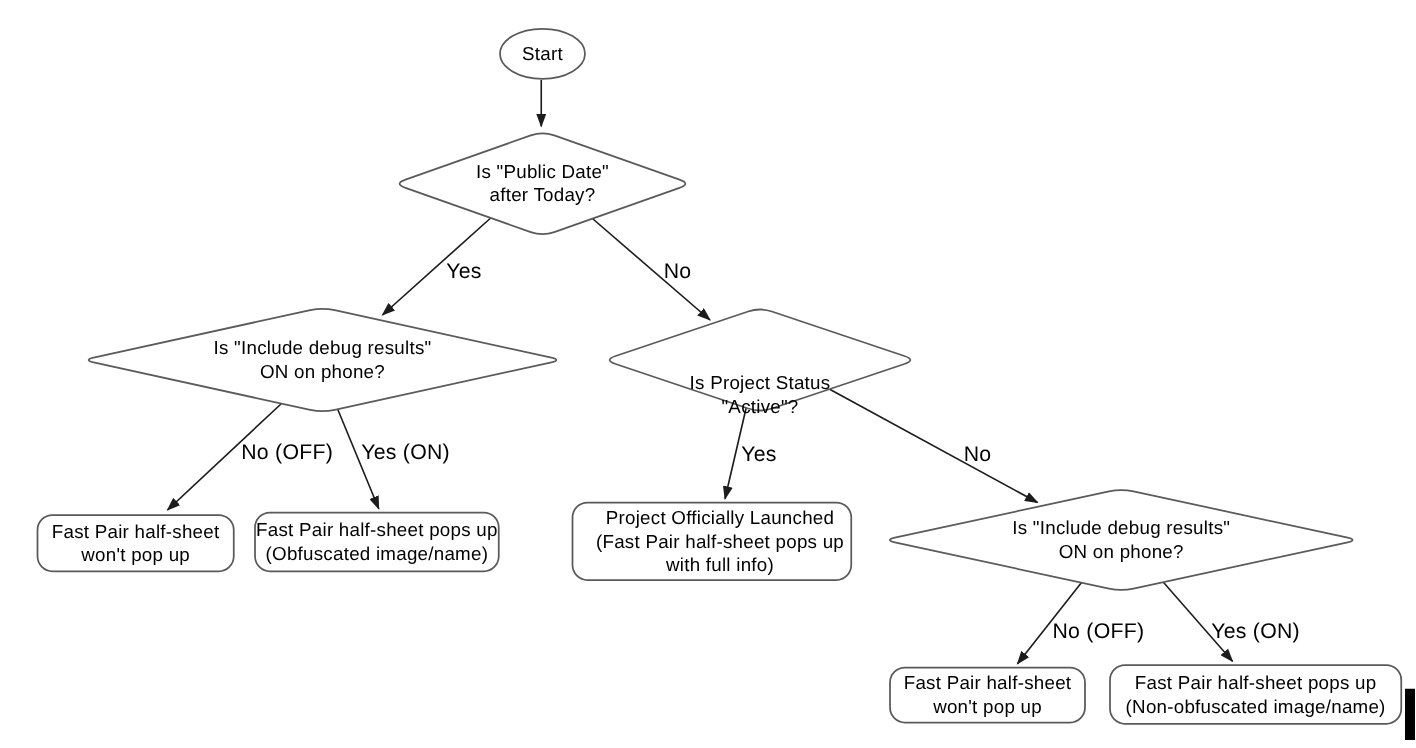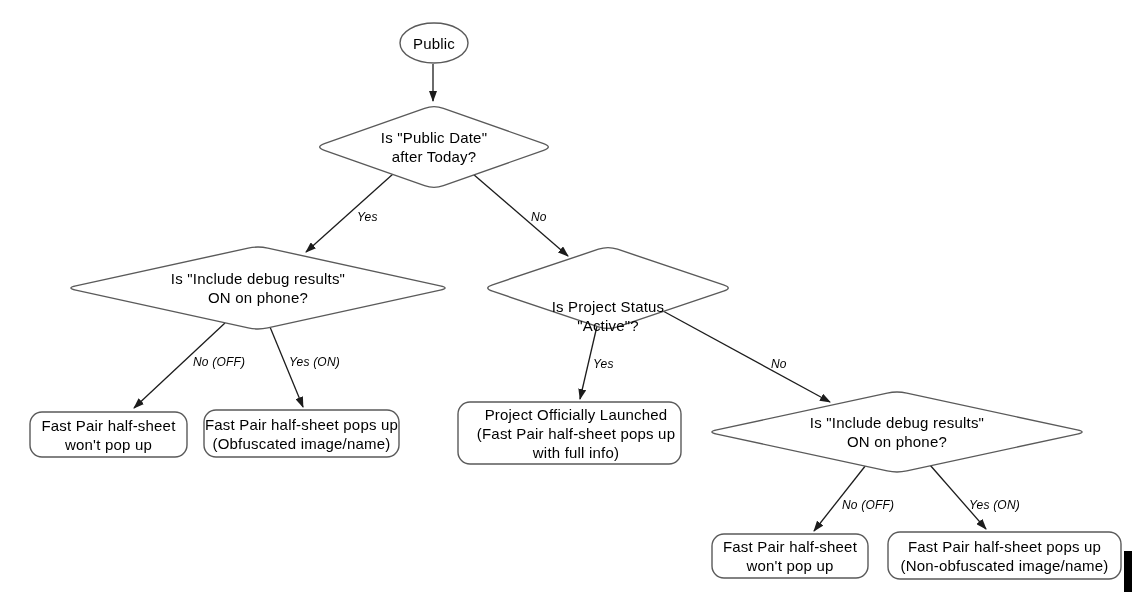--- a/index.html
+++ b/index.html
@@ -22,26 +22,25 @@
     justify-content: center;
     text-align: center;
     white-space: pre-line;
     font-size: 15px;
     line-height: 19px;
     letter-spacing: 0.2px;
     color: #000000;
   }
   .edge-label {
     position: absolute;
-    font-size: 12px;
+    font-size: 17px;
     line-height: 16px;
     letter-spacing: 0.2px;
     color: #000000;
     white-space: nowrap;
-    font-style: italic;
   }
   .cursor-bar {
     position: absolute;
     left: 1124px; top: 551px;
     width: 8px; height: 41px;
     background: #000000;
   }
 </style>
 </head>
 <body>
@@ -70,21 +69,21 @@
     <path class="shape" d="M248.2 248.1 Q258 246 267.8 248.1 L440.2 285.9 Q450 288 440.2 290.1 L267.8 327.9 Q258 330 248.2 327.9 L75.8 290.1 Q66 288 75.8 285.9 Z"></path>
     <path class="shape" d="M598.5 249.2 Q608 246 617.5 249.2 L723.5 284.8 Q733 288 723.5 291.2 L617.5 326.8 Q608 330 598.5 326.8 L492.5 291.2 Q483 288 492.5 284.8 Z"></path>
     <path class="shape" d="M887.2 393.1 Q897 391 906.8 393.1 L1077.2 429.9 Q1087 432 1077.2 434.1 L906.8 470.9 Q897 473 887.2 470.9 L716.8 434.1 Q707 432 716.8 429.9 Z"></path>
     <rect class="shape" x="30" y="412" width="157" height="45" rx="12"></rect>
     <rect class="shape" x="204" y="410" width="195" height="47" rx="12"></rect>
     <rect class="shape" x="458" y="402" width="223" height="62" rx="12"></rect>
     <rect class="shape" x="712" y="534" width="156" height="44" rx="12"></rect>
     <rect class="shape" x="888" y="532" width="233" height="47" rx="12"></rect>
   </svg>
 
-  <div class="node-label" style="left:399px; top:33px; width:70px; height:20px;">Public</div>
+  <div class="node-label" style="left:399px; top:33px; width:70px; height:20px;">Start</div>
   <div class="node-label" style="left:334px; top:125px; width:200px; height:44px;">Is "Public Date"
 after Today?</div>
   <div class="node-label" style="left:148px; top:266px; width:220px; height:44px;">Is "Include debug results"
 ON on phone?</div>
   <div class="node-label" style="left:508px; top:266px; width:200px; height:44px;margin-top:28px;">Is Project Status
 "Active"?</div>
   <div class="node-label" style="left:787px; top:410px; width:220px; height:44px;">Is "Include debug results"
 ON on phone?</div>
   <div class="node-label" style="left:30px; top:412px; width:157px; height:45px;">Fast Pair half-sheet
 won't pop up</div>

